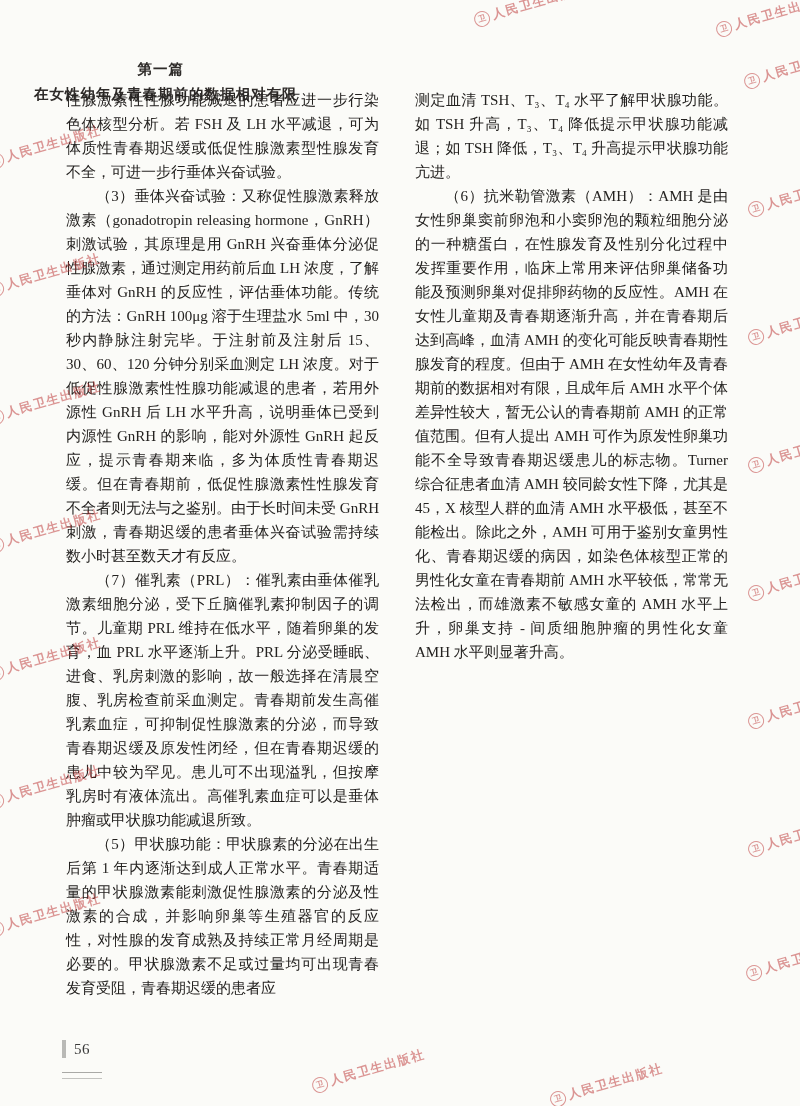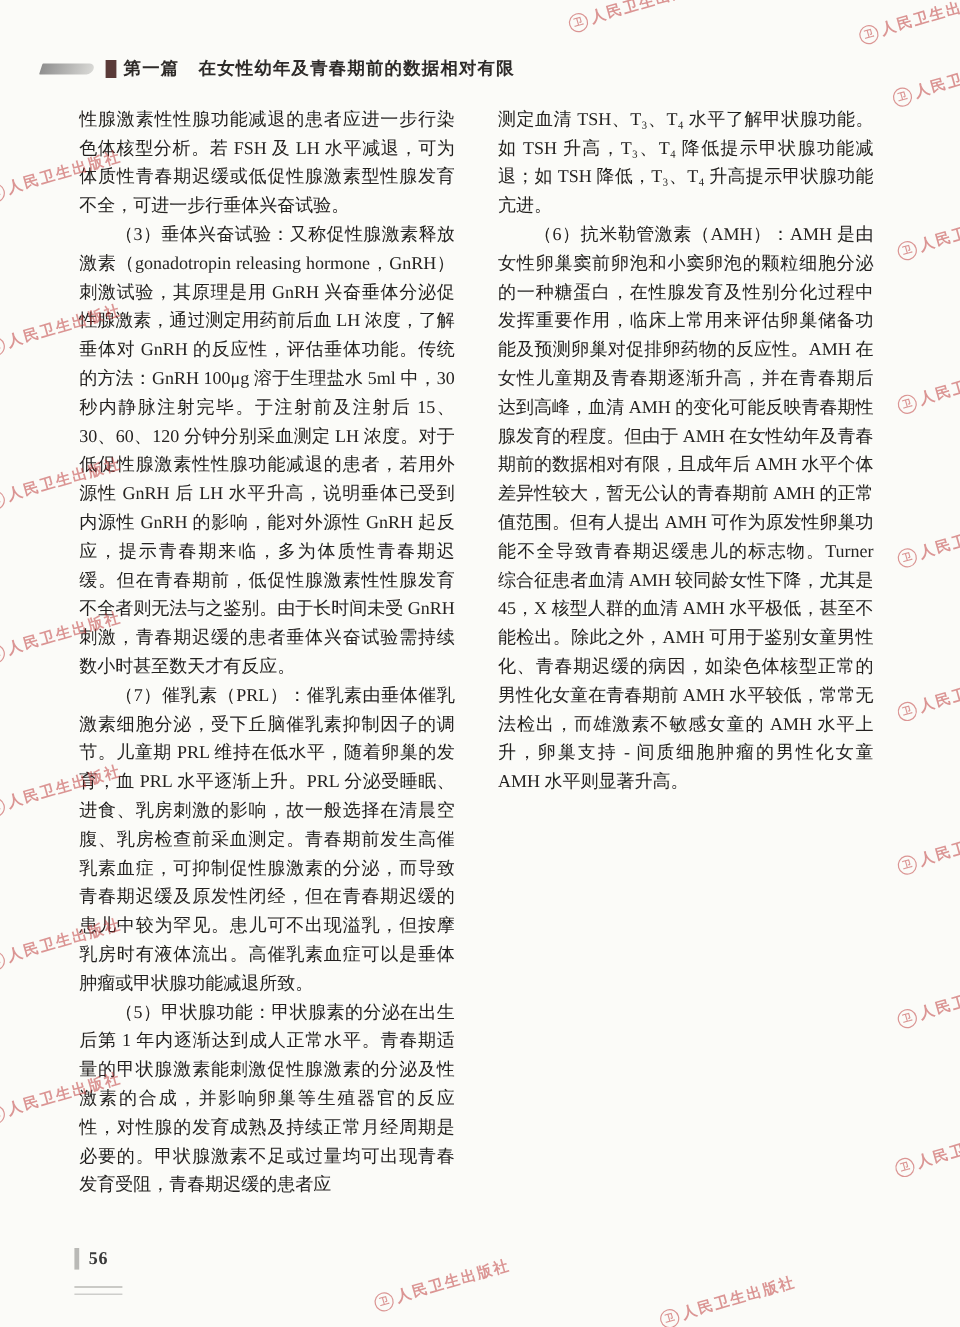--- a/index.html
+++ b/index.html
@@ -14,20 +14,21 @@
     background:#fbfbf8;
     overflow:hidden;
     color:#232323;
   }
 
   
   .header{
     position:absolute;left:34px;top:48px;
     display:flex;align-items:center;gap:6px;
     height:18px;
+    flex-direction:column;
   }
   .header-swoosh{
     width:44px;height:9px;
     background:linear-gradient(90deg,#8f8f8f,#d9d9d6);
     border-radius:1px 6px 6px 1px;
     transform:skewX(-18deg);
   }
   .header-mark{
     width:9px;height:15px;
     background:#5a3a38;
@@ -54,21 +55,21 @@
   .col.right{width:318px;}
   .col p{margin:0;text-indent:2em;}
   .col p.noindent{text-indent:0;}
 
   
   .footer{
     position:absolute;left:62px;top:1040px;
     display:flex;align-items:center;gap:8px;
   }
   .pg-bar{width:4px;height:18px;background:#b9b9b6;display:inline-block;}
-  .pg-num{font-weight:bold;font-size:15px;color:#3a3a3a;letter-spacing:.5px;}
+  .pg-num{font-weight:normal;font-size:15px;color:#3a3a3a;letter-spacing:.5px;}
   .pg-rule{
     position:absolute;left:62px;top:1072px;
     width:40px;height:5px;
     border-top:1.5px solid #a9a9a6;
     border-bottom:1px solid #c3c3c0;
   }
 
   
   .stamp{
     position:absolute;

